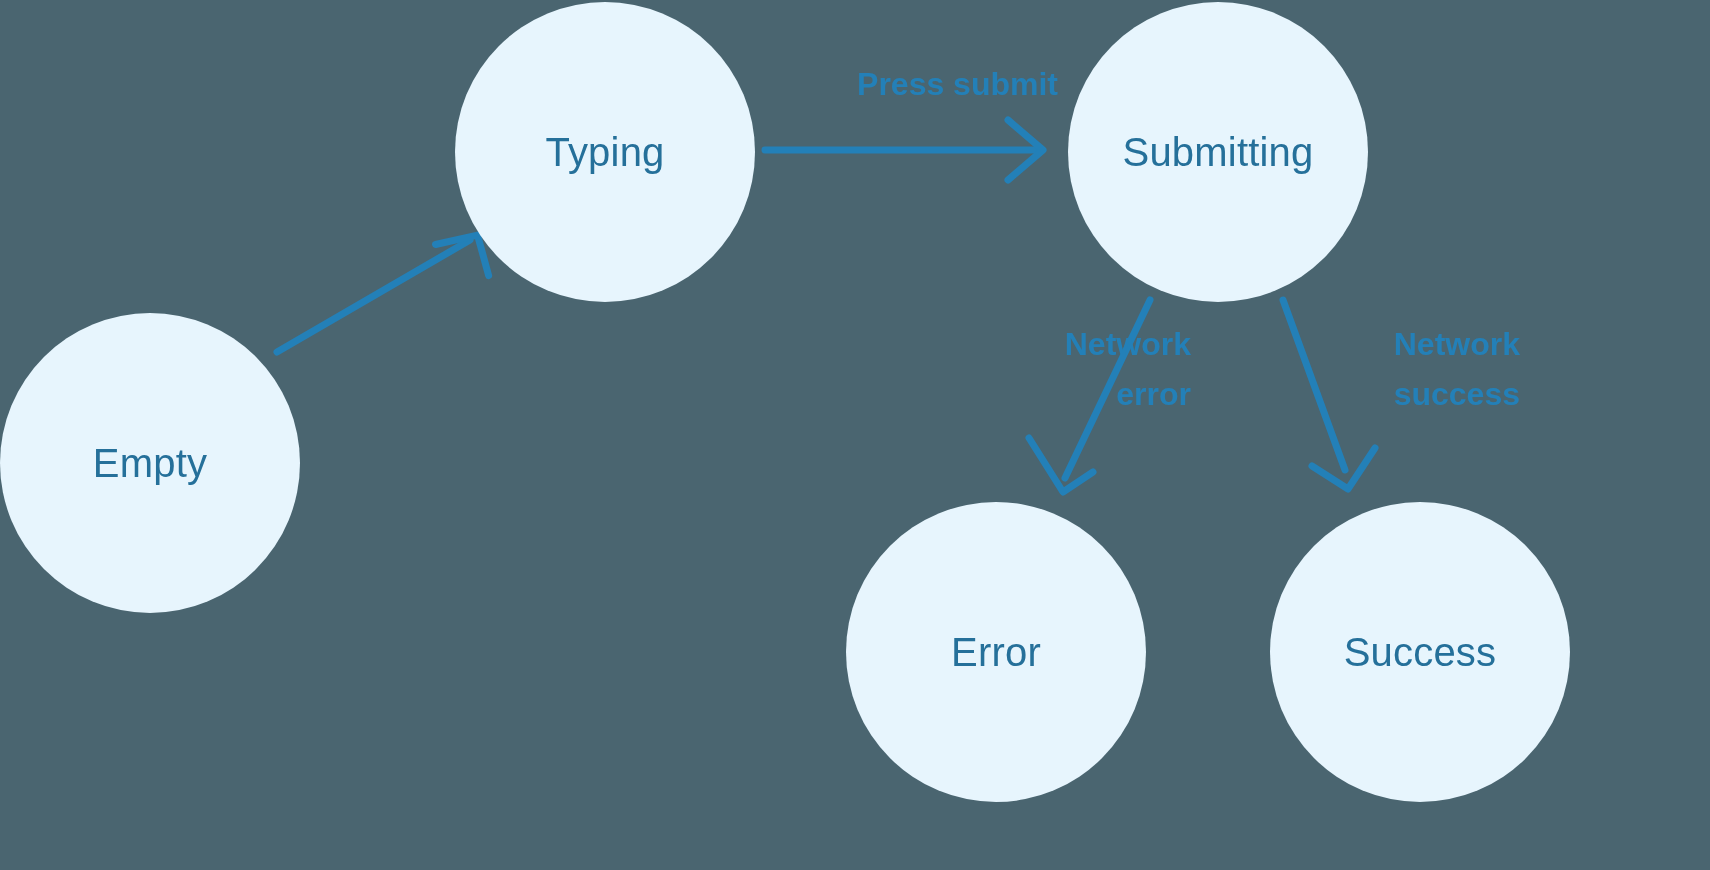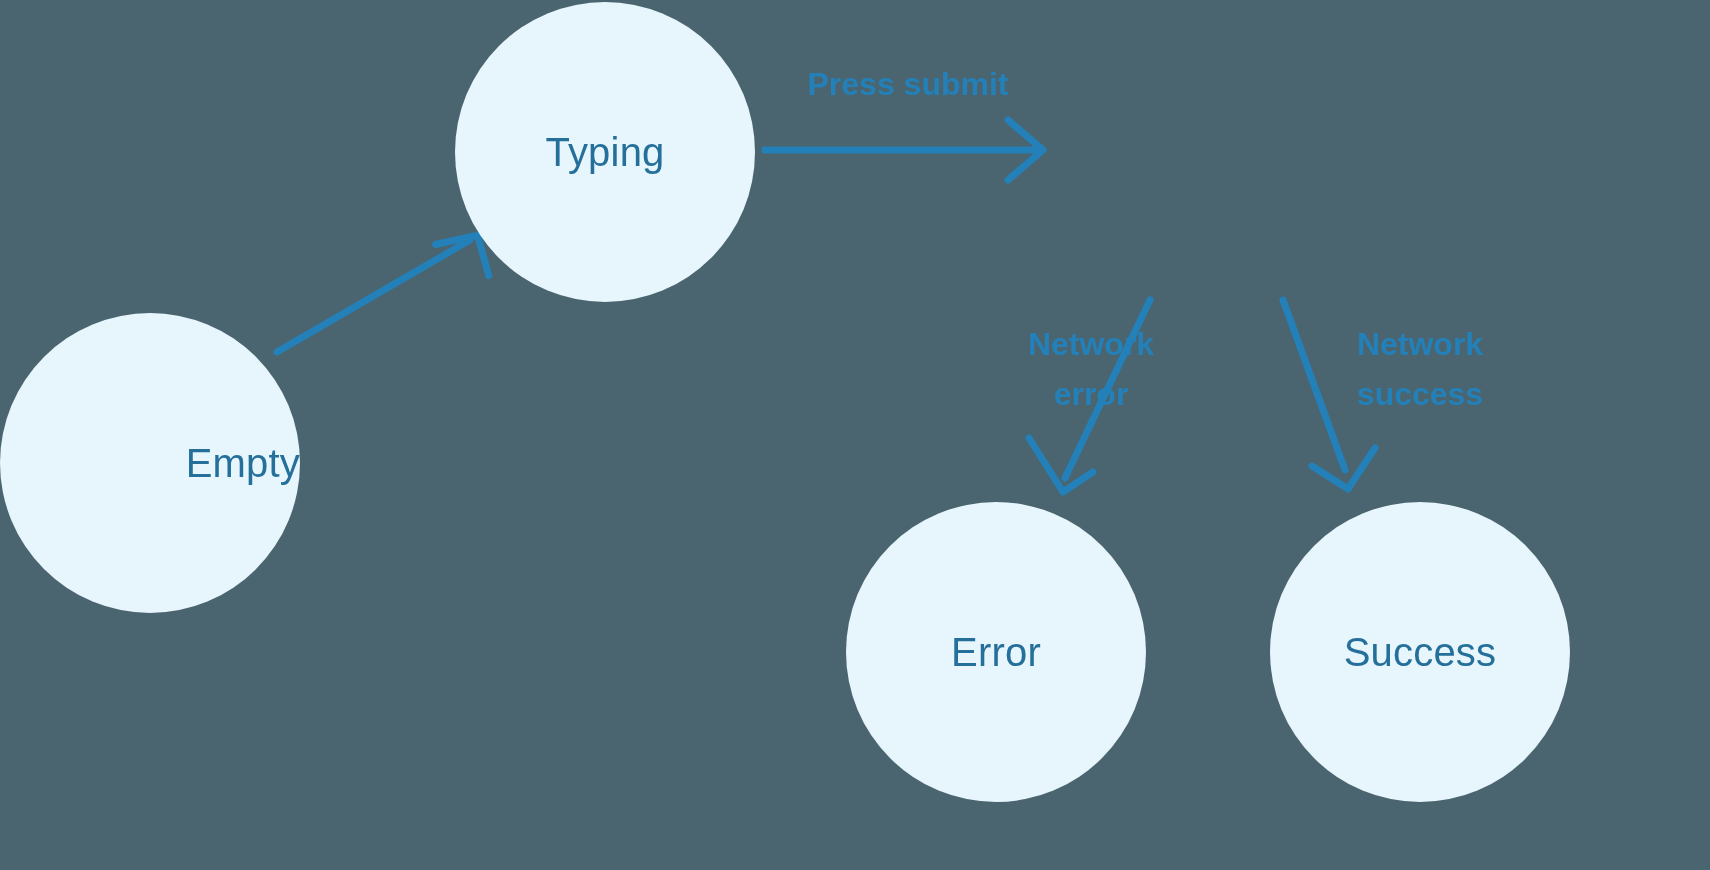--- a/index.html
+++ b/index.html
@@ -43,21 +43,21 @@
     letter-spacing: 0.2px;
     white-space: nowrap;
     text-align: center;
   }
   .edge-label {
     position: absolute;
     color: #2380b8;
     font-size: 32px;
     font-weight: 600;
     line-height: 1.55;
-    text-align: center;
+    text-align: right;
     white-space: pre-line;
     pointer-events: none;
   }
 </style>
 </head>
 <body>
 
 <div id="diagram-root">
 
   <svg class="svg-layer" viewBox="0 0 1710 870" xmlns="http://www.w3.org/2000/svg">
@@ -76,28 +76,31 @@
       <line x1="1150" y1="300" x2="1065" y2="478" stroke="#2380b8" stroke-width="7" stroke-linecap="round"></line>
       <polyline points="1029,438 1063,492 1093,472" fill="none" stroke="#2380b8" stroke-width="7" stroke-linecap="round" stroke-linejoin="round"></polyline>
     </g>
 
     <g>
       <line x1="1283" y1="300" x2="1345" y2="470" stroke="#2380b8" stroke-width="7" stroke-linecap="round"></line>
       <polyline points="1312,466 1348,489 1375,448" fill="none" stroke="#2380b8" stroke-width="7" stroke-linecap="round" stroke-linejoin="round"></polyline>
     </g>
   </svg>
 
-  <div class="state-node" style="left:0px; top:313px; width:300px; height:300px;justify-content:flex-end;">
+  <div class="state-node" style="left:0px; top:313px; width:300px; height:300px;">
     <span class="state-label">Empty</span>
   </div>
 
   <div class="state-node" style="left:455px; top:2px; width:300px; height:300px;">
     <span class="state-label">Typing</span>
   </div>
 
+  <div class="state-node" style="left:1068px; top:2px; width:300px; height:300px;">
+    <span class="state-label">Submitting</span>
+  </div>
 
   <div class="state-node" style="left:846px; top:502px; width:300px; height:300px;">
     <span class="state-label">Error</span>
   </div>
 
   <div class="state-node" style="left:1270px; top:502px; width:300px; height:300px;">
     <span class="state-label">Success</span>
   </div>
 
 

